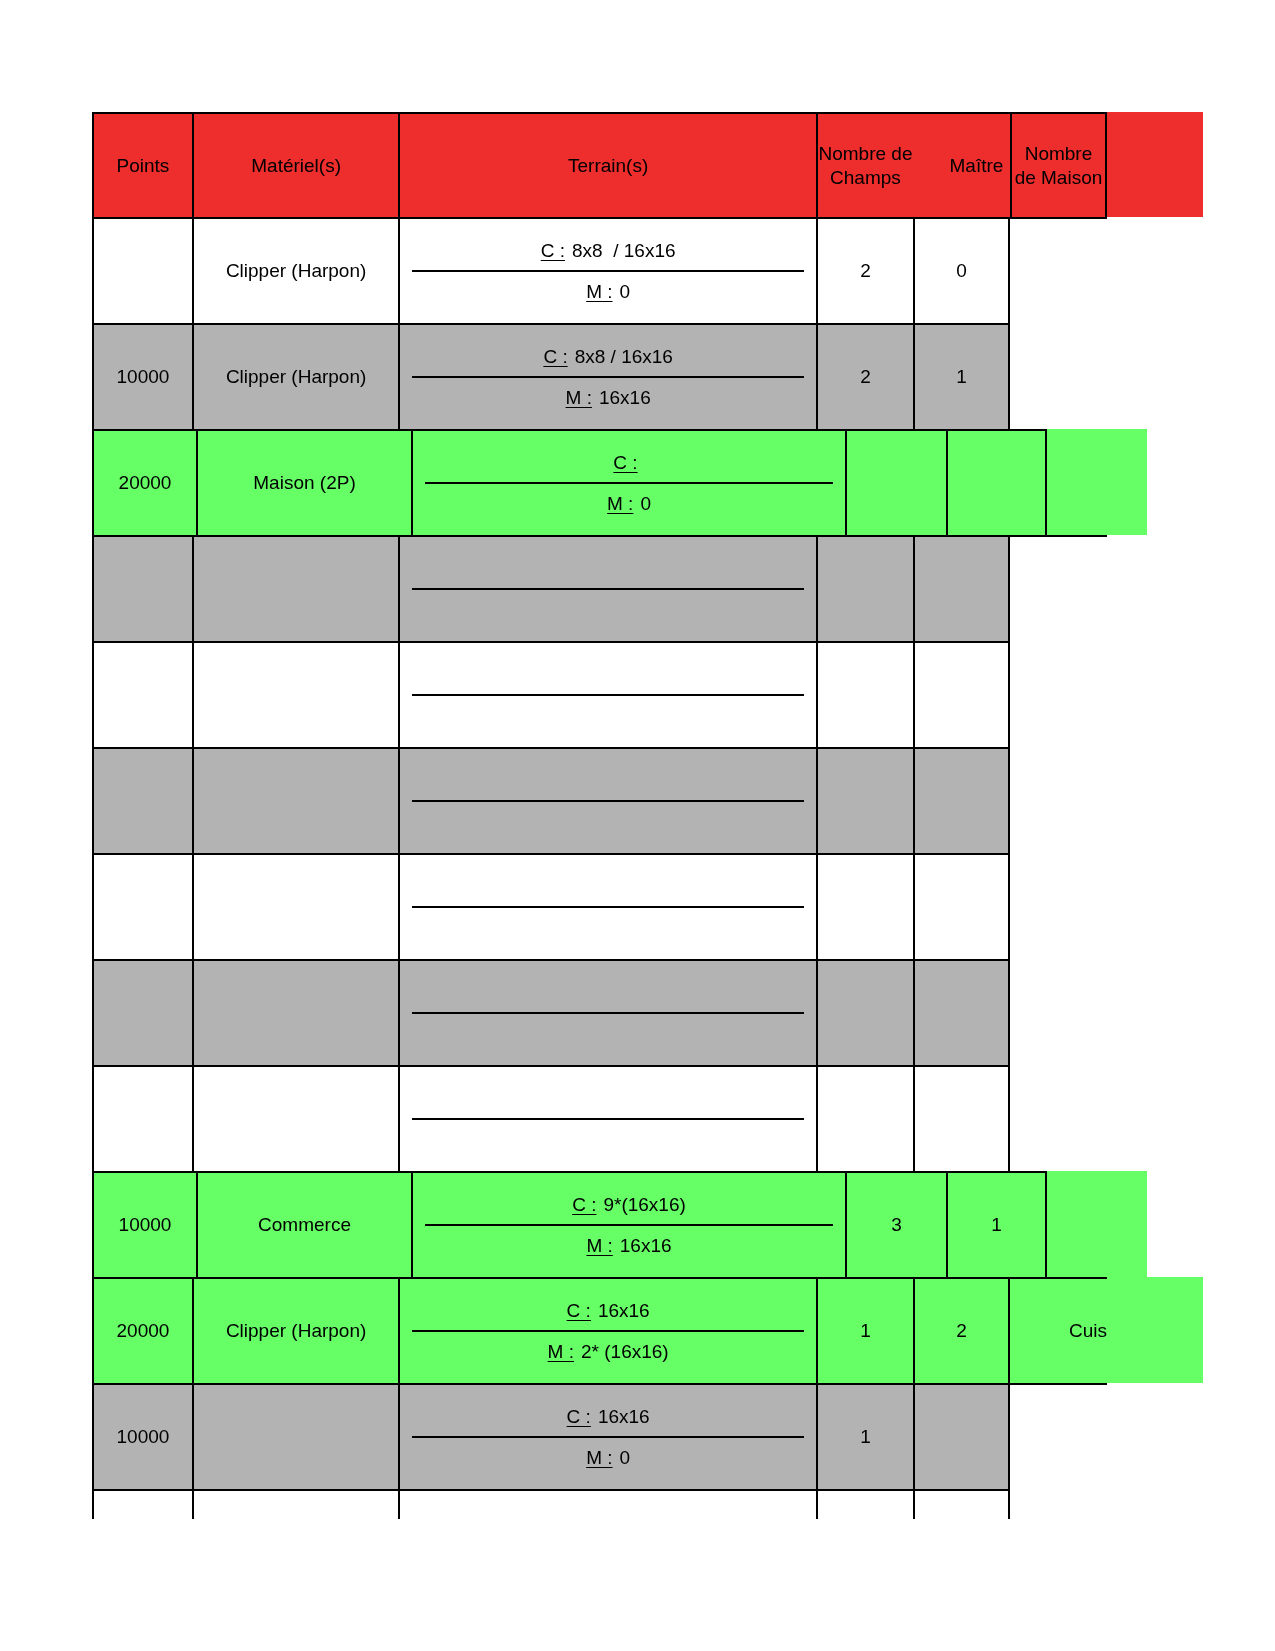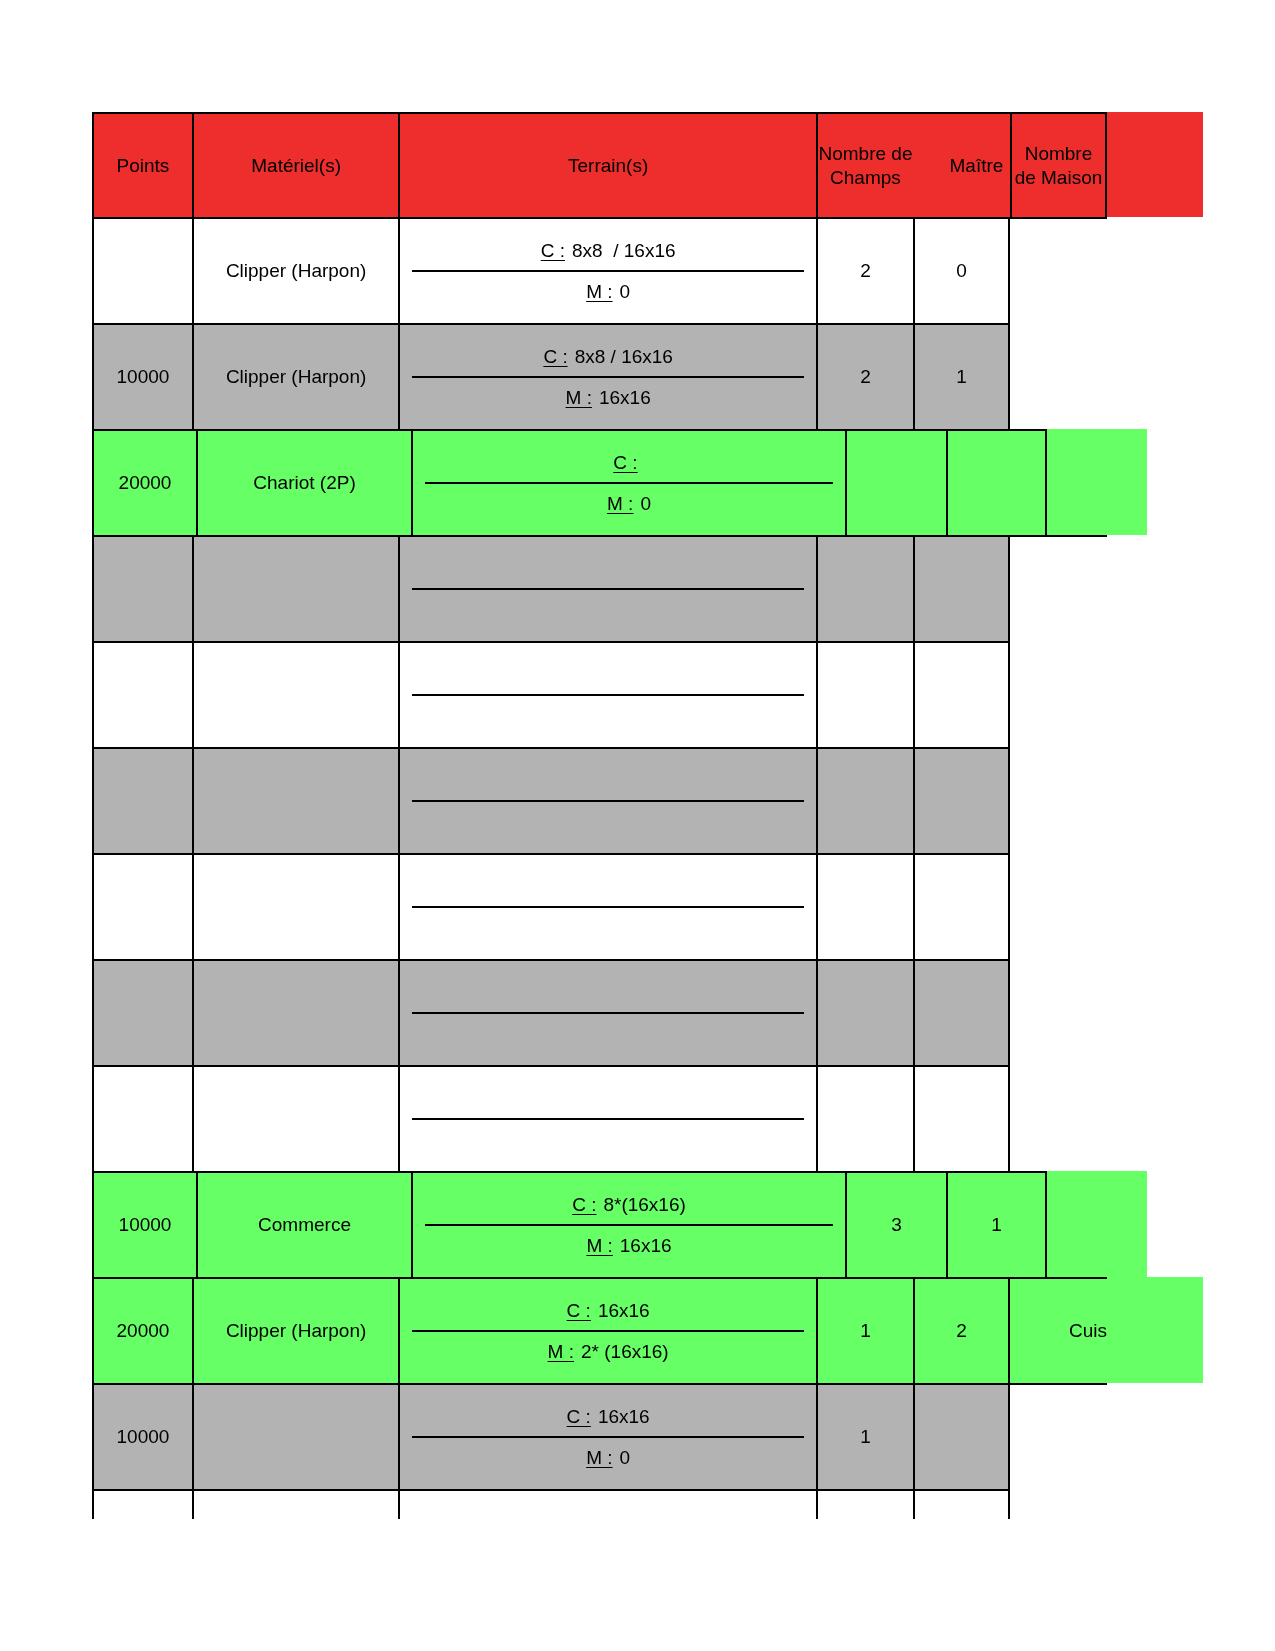--- a/index.html
+++ b/index.html
@@ -91,21 +91,21 @@
     </div>
     <div class="cell c-champs">2</div>
     <div class="cell c-maison">1</div>
     <div class="cell c-maitre">
       <div class="clipbox"></div>
     </div>
     <div class="bleed"></div>
   </div>
         <div class="row bg-green maitre-top">
     <div class="cell c-points">20000</div>
-    <div class="cell c-materiel">Chariot (2P)</div>
+    <div class="cell c-materiel">Maison (2P)</div>
     <div class="cell c-terrain">
       <div class="t-line t-c">
         <span class="t-label">C :</span>
               <span class="t-value"></span>
       </div>
       <div class="t-line t-m">
         <span class="t-label">M :</span>
               <span class="t-value">0</span>
       </div>
     </div>
@@ -232,21 +232,21 @@
       <div class="clipbox"></div>
     </div>
     <div class="bleed"></div>
   </div>
         <div class="row bg-green maitre-top">
     <div class="cell c-points">10000</div>
     <div class="cell c-materiel">Commerce</div>
     <div class="cell c-terrain">
       <div class="t-line t-c">
         <span class="t-label">C :</span>
-              <span class="t-value">8*(16x16)</span>
+              <span class="t-value">9*(16x16)</span>
       </div>
       <div class="t-line t-m">
         <span class="t-label">M :</span>
               <span class="t-value">16x16</span>
       </div>
     </div>
     <div class="cell c-champs">3</div>
     <div class="cell c-maison">1</div>
     <div class="bleed"></div>
   </div>

